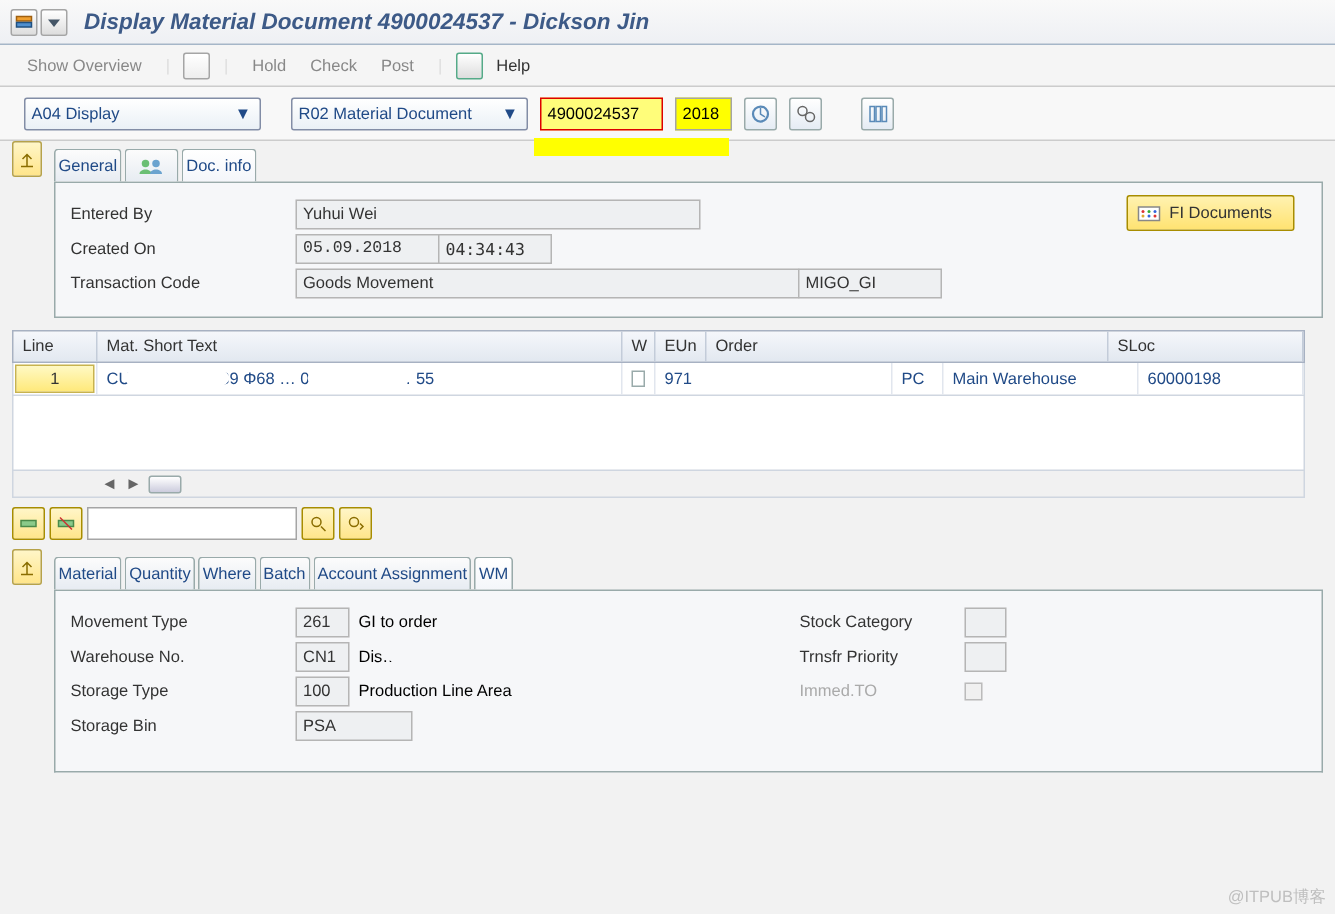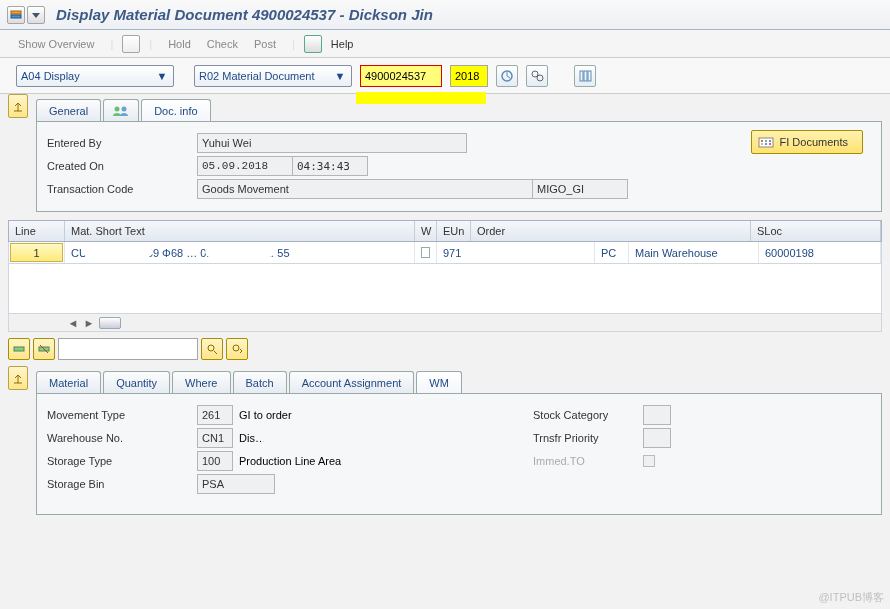--- a/index.html
+++ b/index.html
@@ -13,29 +13,29 @@
   .help{color:#333}
   .filter-bar{height:36px;background:#f8f8f8;border-bottom:1px solid #ccc;display:flex;align-items:center;padding:0 16px;gap:8px}
   .dd{height:22px;border:1px solid #828da6;background:linear-gradient(#fff,#eaf0f6);display:flex;align-items:center;padding:0 4px;color:#204a87;border-radius:2px}
   .dd .caret{width:14px;height:14px;margin-left:4px;display:flex;align-items:center;justify-content:center;color:#204a87}
   .inp{height:22px;border:1px solid #a5a5a5;background:#fff;padding:0 4px;display:flex;align-items:center}
   .hl-y{background:#ffff00}
   .hl-cursor{border:1.5px solid #d00;background:#fffd7a}
   .tbtn{width:22px;height:22px;border:1px solid #9aa;background:linear-gradient(#fff,#e5ecf4);border-radius:2px;display:flex;align-items:center;justify-content:center;color:#456}
   .body-pad{padding:4px 8px 0 8px}
   .tabstrip{display:flex;align-items:flex-end;height:24px;margin-left:28px;border-bottom:1px solid #9aa}
-  .tab{height:22px;padding:0 12px;background:linear-gradient(#fcfcfc,#e7ecf2);border:1px solid #9aa;border-bottom:none;border-radius:3px 3px 0 0;margin-right:2px;display:flex;align-items:center;color:#204a87}
+  .tab{height:22px;padding:0 2px;background:linear-gradient(#fcfcfc,#e7ecf2);border:1px solid #9aa;border-bottom:none;border-radius:3px 3px 0 0;margin-right:2px;display:flex;align-items:center;color:#204a87}
   .tab.active{background:linear-gradient(#fff,#f4f6fa)}
   .side-btn{position:absolute;left:8px;width:20px;height:24px;border:1px solid #b6a24a;background:linear-gradient(#fff6c8,#ffe58a);border-radius:2px;display:flex;align-items:center;justify-content:center}
   .panel{border:1px solid #9aa;border-top:none;background:#f6f7f9;margin-left:28px;padding:10px 10px 10px 10px}
   .row{display:flex;align-items:center;height:22px;margin-bottom:1px}
   .lbl{width:150px;color:#333}
   .ro{height:20px;border:1px solid #b5b5b5;background:#eef0f2;padding:0 4px;display:flex;align-items:center;color:#333}
   .fi-btn{height:24px;border:1.5px solid #a88d00;background:linear-gradient(#fff2b0,#ffe271);padding:0 14px 0 6px;display:flex;align-items:center;gap:6px;border-radius:2px;color:#333}
-  .grid-wrap{margin:8px 8px 0 8px}
+  .grid-wrap{margin:8px 20px 0 8px}
   .ghdr{display:flex;background:linear-gradient(#f5f7fb,#e2e8f0);border:1px solid #a7b1c2;height:22px}
   .gc{border-right:1px solid #c3ccd9;padding:0 6px;display:flex;align-items:center;color:#333}
   .gr{display:flex;border:1px solid #cfd6e0;border-top:none;height:22px;background:#fff}
   .gr .gc{border-right:1px solid #e1e6ee;color:#204a87}
   .line-cell{background:linear-gradient(#fff9c4,#ffe97a);border:1px solid #c8b34e;margin:1px;width:calc(100% - 2px);height:calc(100% - 2px);display:flex;align-items:center;justify-content:center;color:#333}
   .scroll-stub{height:50px;border:1px solid #cfd6e0;border-top:none;background:#fff;margin-left:0}
   .hscroll{height:18px;background:#f1f1f1;border:1px solid #cfd6e0;border-top:none;display:flex;align-items:center}
   .hscroll .ar{width:16px;height:16px;display:flex;align-items:center;justify-content:center;color:#666}
   .hscroll .thumb{width:22px;height:12px;background:linear-gradient(#fff,#ccd);border:1px solid #9aa;border-radius:2px;margin-left:2px}
   .find-bar{display:flex;align-items:center;margin:6px 8px;gap:3px}

